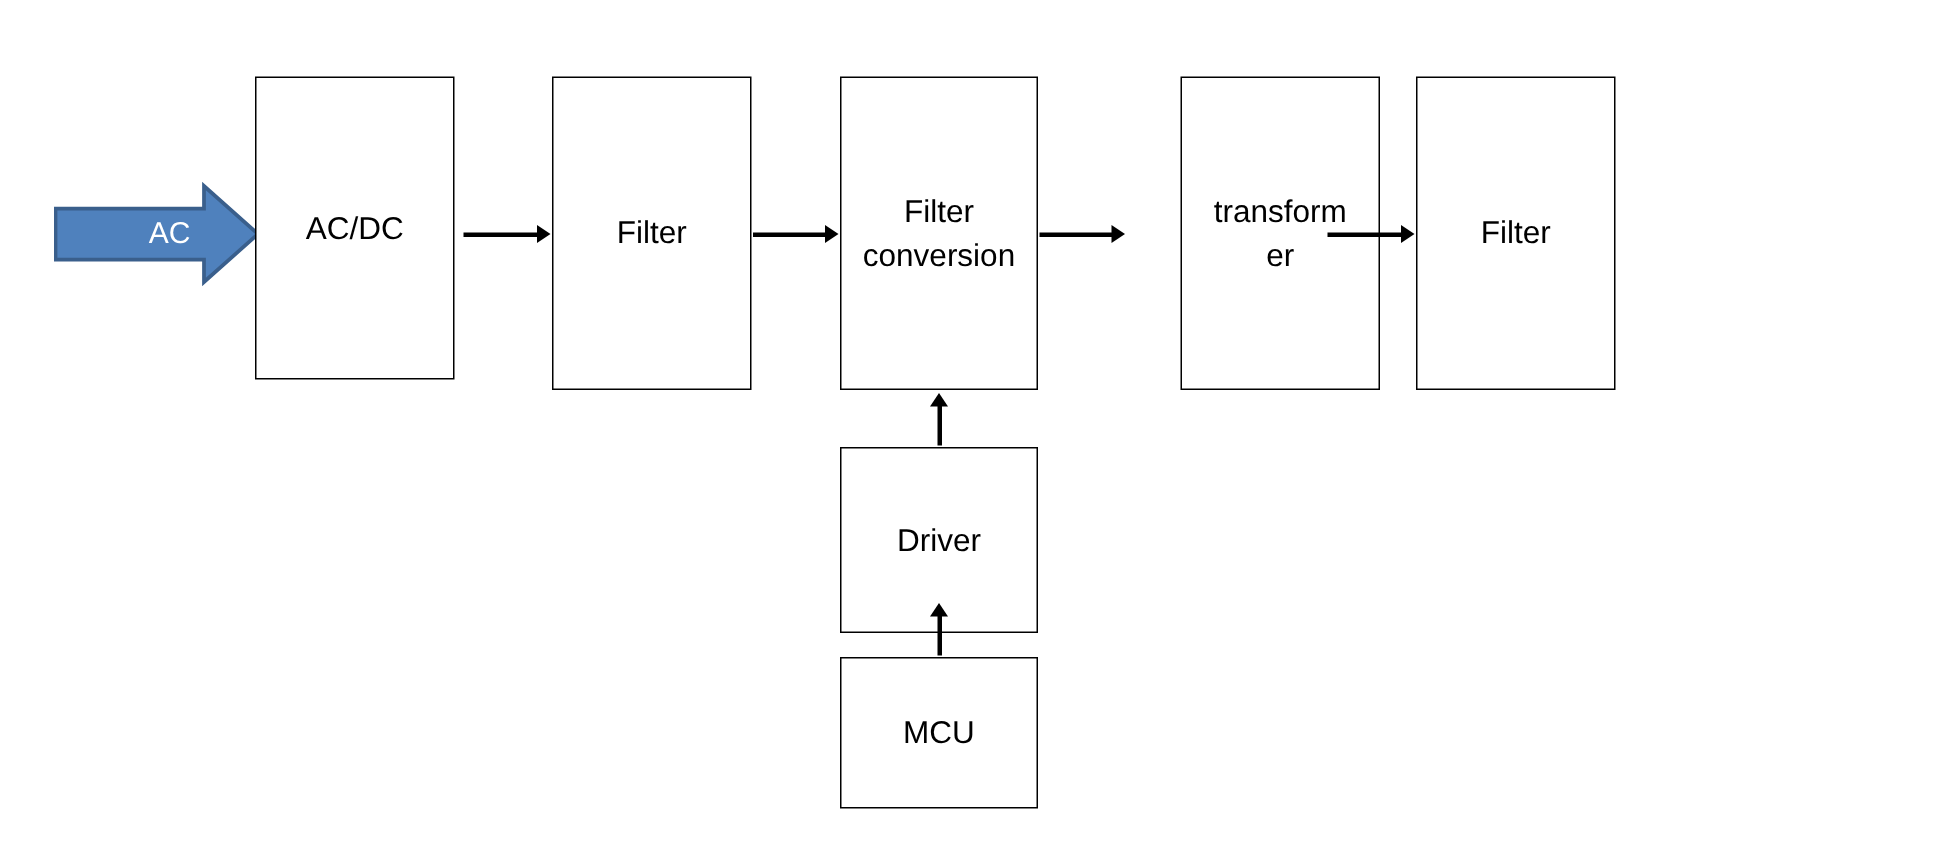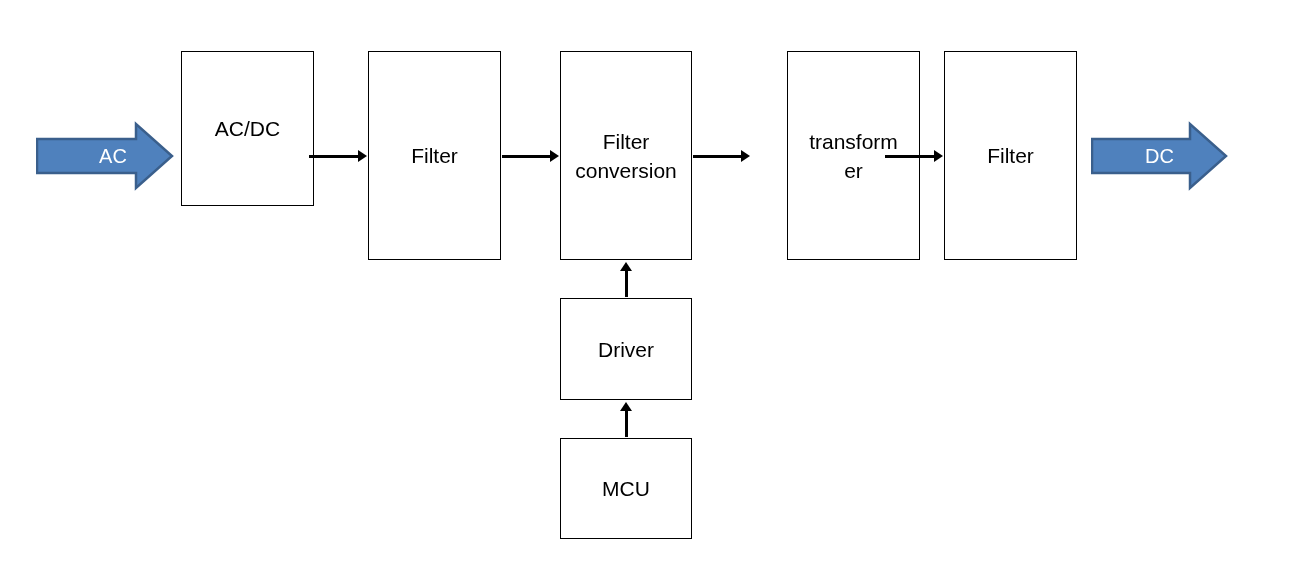--- a/index.html
+++ b/index.html
@@ -75,21 +75,21 @@
 
 <div class="canvas">
 
   <div class="flow-arrow" style="left:36px; top:121px; width:154px; height:70px;">
     <svg width="138" height="70" viewBox="0 0 138 70">
       <polygon points="1,18 100,18 100,3 136,35 100,67 100,52 1,52" fill="#4f81bd" stroke="#3a5f8c" stroke-width="2.5"></polygon>
     </svg>
     <span class="flow-label">AC</span>
   </div>
 
-  <div class="block" style="left:181px; top:51px; width:133px; height:155px;">
+  <div class="block" style="left:170px; top:51px; width:133px; height:202px;">
     <span>AC/DC</span>
   </div>
 
   <div class="block" style="left:368px; top:51px; width:133px; height:209px;">
     <span>Filter</span>
   </div>
 
   <div class="block" style="left:560px; top:51px; width:132px; height:209px;">
     <span>Filter</span>
     <span>conversion</span>
@@ -97,21 +97,21 @@
 
   <div class="block" style="left:751px; top:51px; width:133px; height:209px;margin-left:36px;">
     <span>transform</span>
     <span>er</span>
   </div>
 
   <div class="block" style="left:944px; top:51px; width:133px; height:209px;">
     <span>Filter</span>
   </div>
 
-  <div class="block" style="left:560px; top:298px; width:132px; height:102px;">
+  <div class="block" style="left:560px; top:298px; width:132px; height:124px;">
     <span>Driver</span>
   </div>
 
   <div class="block" style="left:560px; top:438px; width:132px; height:101px;text-align:right;">
     <span>MCU</span>
   </div>
 
   <div class="connector-h" style="left:309px; top:150px; width:58px;">
     <span class="shaft"></span>
     <span class="tip"></span>
@@ -131,20 +131,14 @@
 
   <div class="connector-v" style="left:620px; top:262px; height:35px;">
     <span class="shaft"></span>
     <span class="tip"></span>
   </div>
   <div class="connector-v" style="left:620px; top:402px; height:35px;">
     <span class="shaft"></span>
     <span class="tip"></span>
   </div>
 
-  <div class="flow-arrow" style="left:1091px; top:121px; width:137px; height:70px;">
-    <svg width="137" height="70" viewBox="0 0 137 70">
-      <polygon points="1,18 99,18 99,3 135,35 99,67 99,52 1,52" fill="#4f81bd" stroke="#3a5f8c" stroke-width="2.5"></polygon>
-    </svg>
-    <span class="flow-label">DC</span>
-  </div>
 
 </div>
 
 </body></html>

